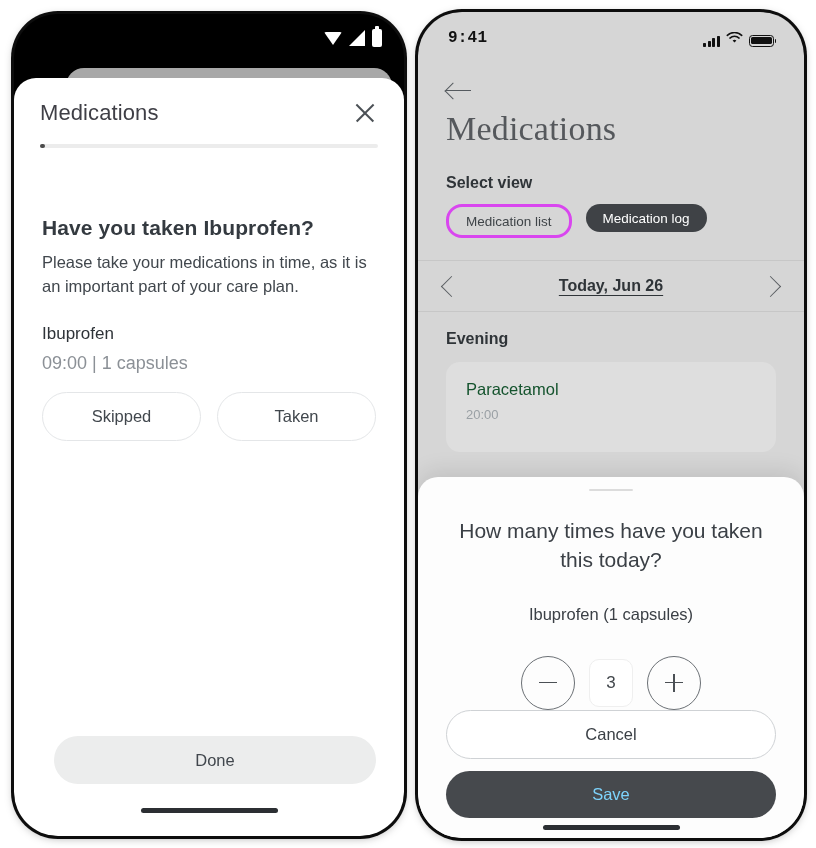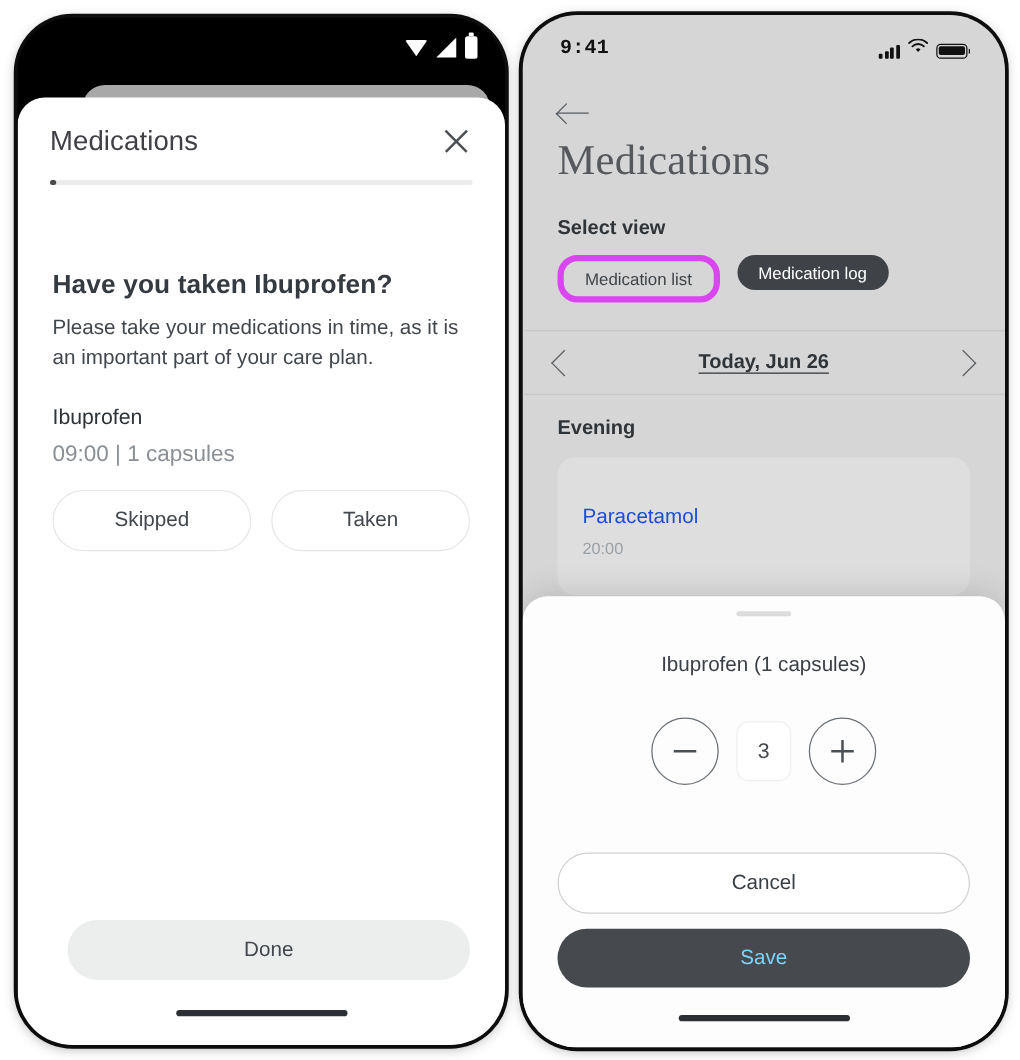--- a/index.html
+++ b/index.html
@@ -338,21 +338,21 @@
   .pill {
     height: 28px;
     padding: 0 17px;
     border-radius: 16px;
     display: flex;
     align-items: center;
     font-size: 13.5px;
     cursor: pointer;
   }
   .pill-outline {
-    border: 5px solid #d946ef;
+    border: 3px solid #d946ef;
     color: #3f4448;
     background: transparent;
   }
   .pill-filled {
     background: #3f4246;
     color: #ffffff;
   }
 
   .date-row {
     margin-top: 22px;
@@ -389,22 +389,21 @@
     margin: 18px 0 0 28px;
   }
   .med-card {
     margin: 14px 28px 0 28px;
     background: #dedede;
     border-radius: 14px;
     padding: 18px 20px 30px 20px;
   }
   .med-card-name {
     font-size: 16.5px;
-    color: #1d4ed8;
-    margin-top: 20px;
+    color: #14532d;
   }
   .med-card-sub {
     font-size: 13px;
     color: #9aa0a5;
     margin-top: 8px;
   }
 
   
   .sheet-right {
     position: absolute;
@@ -616,20 +615,21 @@
         <div class="evening-label">Evening</div>
 
         <div class="med-card">
           <div class="med-card-name">Paracetamol</div>
           <div class="med-card-sub">20:00</div>
         </div>
 
         <div class="sheet-right">
           <div class="grabber"></div>
 
+          <div class="sheet-q">How many times have you taken this today?</div>
 
           <div class="sheet-med">Ibuprofen (1 capsules)</div>
 
           <div class="stepper">
             <div class="step-circle step-minus"></div>
             <div class="step-value">3</div>
             <div class="step-circle step-plus"></div>
           </div>
 
           <div class="sheet-actions">

